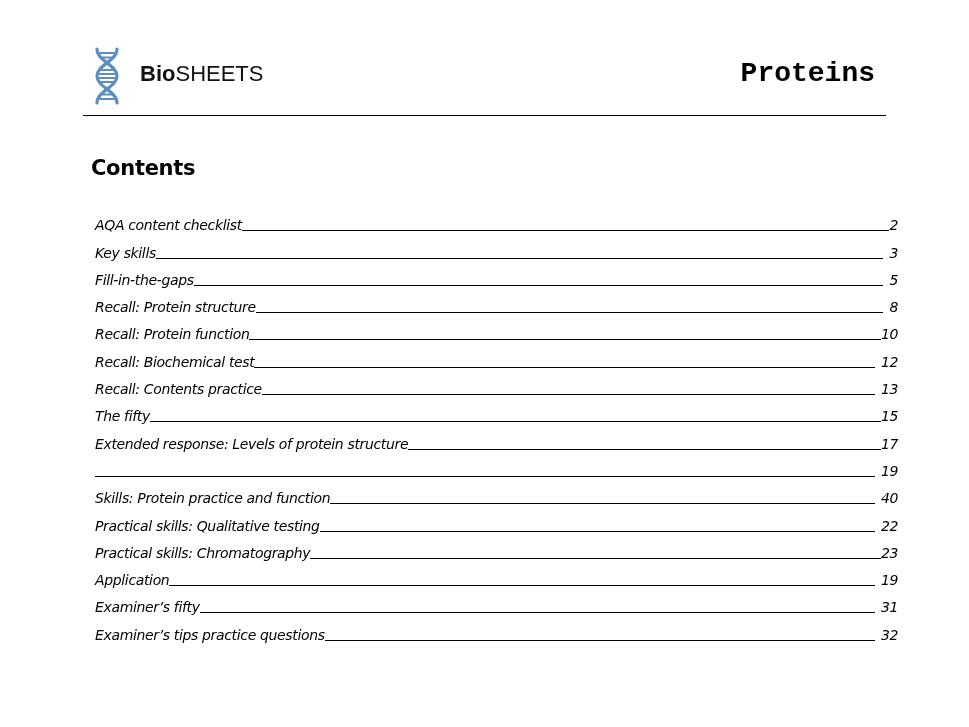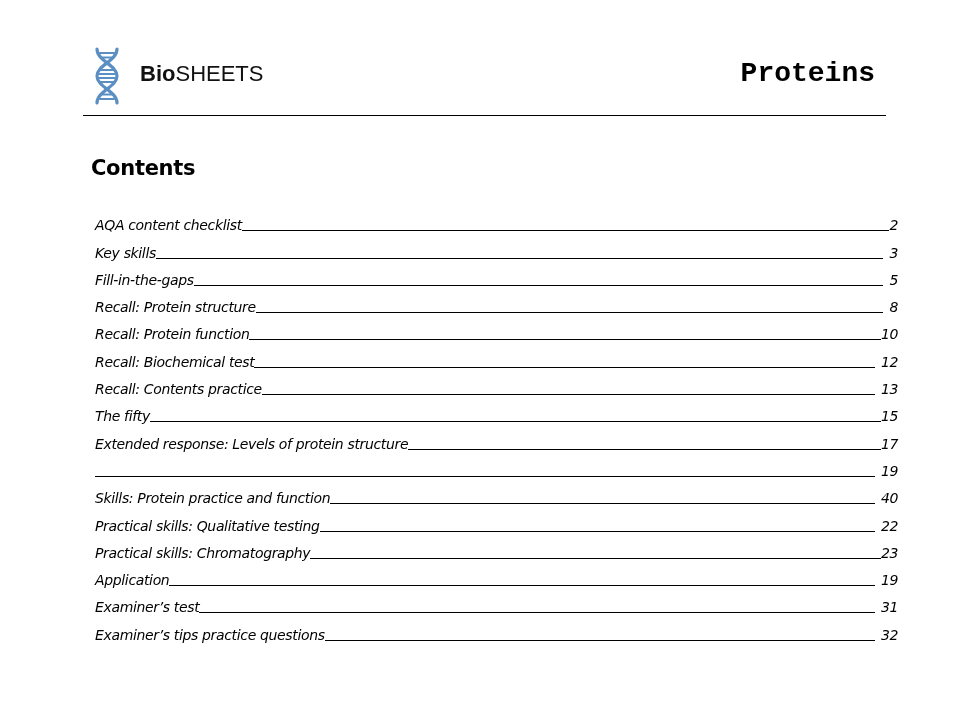--- a/index.html
+++ b/index.html
@@ -205,21 +205,21 @@
       <span class="toc-label">Practical skills: Chromatography</span>
       <span class="toc-leader"></span>
       <span class="toc-page">23</span>
     </li>
     <li class="toc-item">
       <span class="toc-label">Application</span>
       <span class="toc-leader gap"></span>
       <span class="toc-page">19</span>
     </li>
     <li class="toc-item">
-      <span class="toc-label">Examiner’s test</span>
+      <span class="toc-label">Examiner’s fifty</span>
       <span class="toc-leader gap"></span>
       <span class="toc-page">31</span>
     </li>
     <li class="toc-item">
       <span class="toc-label">Examiner’s tips practice questions</span>
       <span class="toc-leader gap"></span>
       <span class="toc-page">32</span>
     </li>
   </ul>
 

